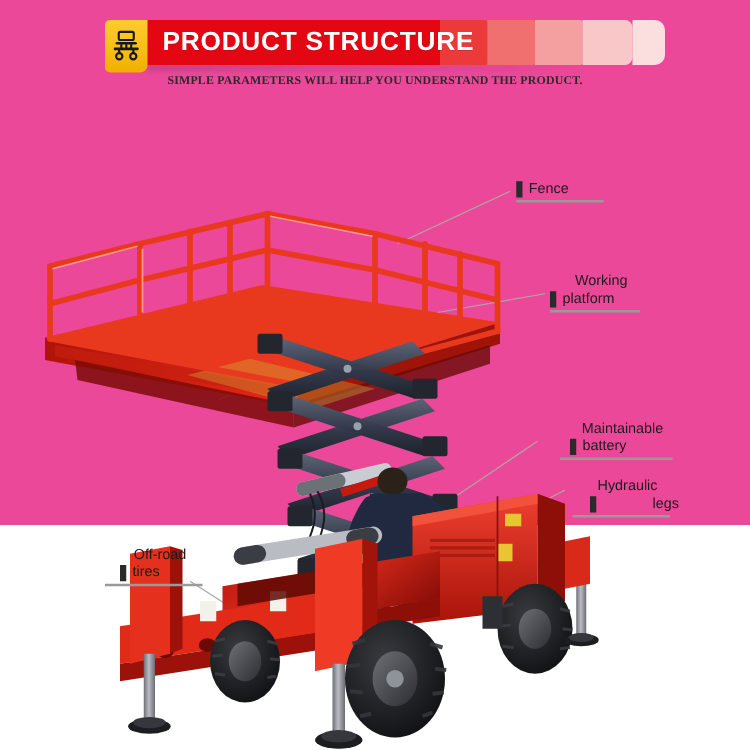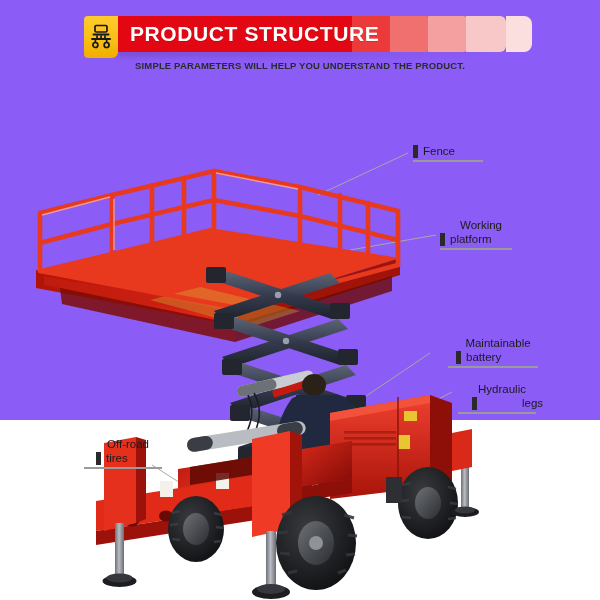--- a/index.html
+++ b/index.html
@@ -3,21 +3,21 @@
 <meta charset="utf-8">
 <style>
   html,body{margin:0;padding:0;}
   body{
     width:600px;height:600px;
     background:#ffffff;
     font-family:"Liberation Sans","DejaVu Sans",sans-serif;
     overflow:hidden;
     position:relative;
   }
-  #page{position:relative;width:600px;height:420px;background:#8b5cf6;}
+  #page{position:relative;width:600px;height:420px;background:#ec4899;}
 
   
   .header{position:absolute;left:84px;top:16px;width:448px;height:36px;}
   .hdr-badge{
     position:absolute;left:0;top:0;width:34px;height:42px;
     background:linear-gradient(180deg,#fecb2e 0%,#f9bf17 55%,#f0ae00 100%);
     border-radius:4px 0 6px 4px;
     display:flex;align-items:center;justify-content:center;
     z-index:3;
   }
@@ -40,20 +40,21 @@
     color:#ffffff;font-size:21px;font-weight:bold;letter-spacing:.6px;
     z-index:4;white-space:nowrap;
     font-family:"Liberation Sans","DejaVu Sans",sans-serif;
     text-shadow:0 1px 0 rgba(0,0,0,.12);
   }
 
   .subtitle{
     position:absolute;left:0;top:58px;width:600px;text-align:center;
     color:#2b2b2b;font-size:9.5px;font-weight:bold;line-height:15px;
     letter-spacing:.15px;
+    font-family:Liberation Serif, serif;
   }
   .subtitle div{display:block;}
 
   
   .callout{position:absolute;font-size:11.5px;font-weight:normal;color:#1b1b1b;line-height:14px;}
   .callout .txt{white-space:nowrap;}
   .callout .row{display:flex;align-items:flex-end;}
   .tick{
     display:inline-block;width:5px;height:13px;background:#2a2a2a;
     margin-right:5px;flex:0 0 auto;

